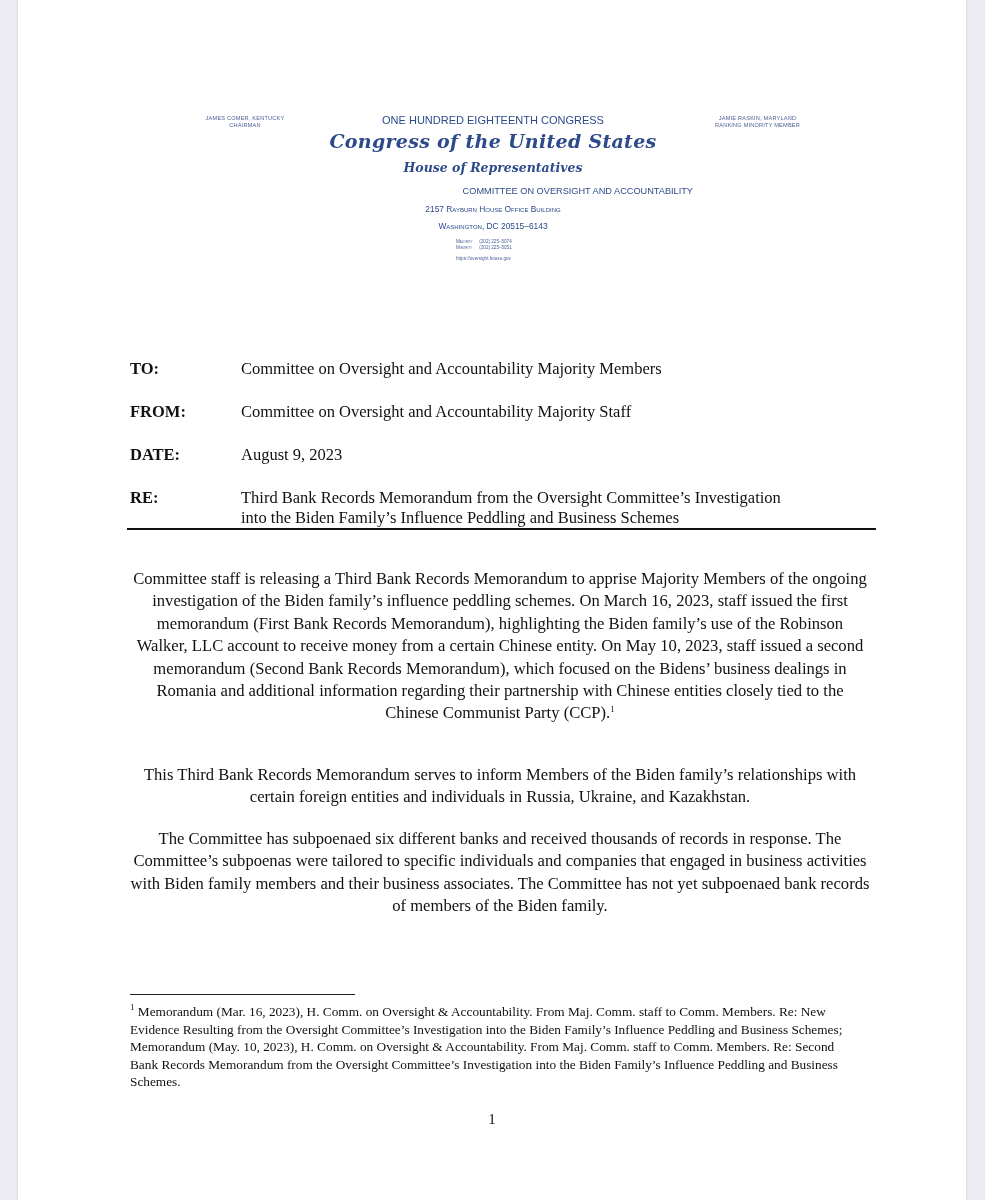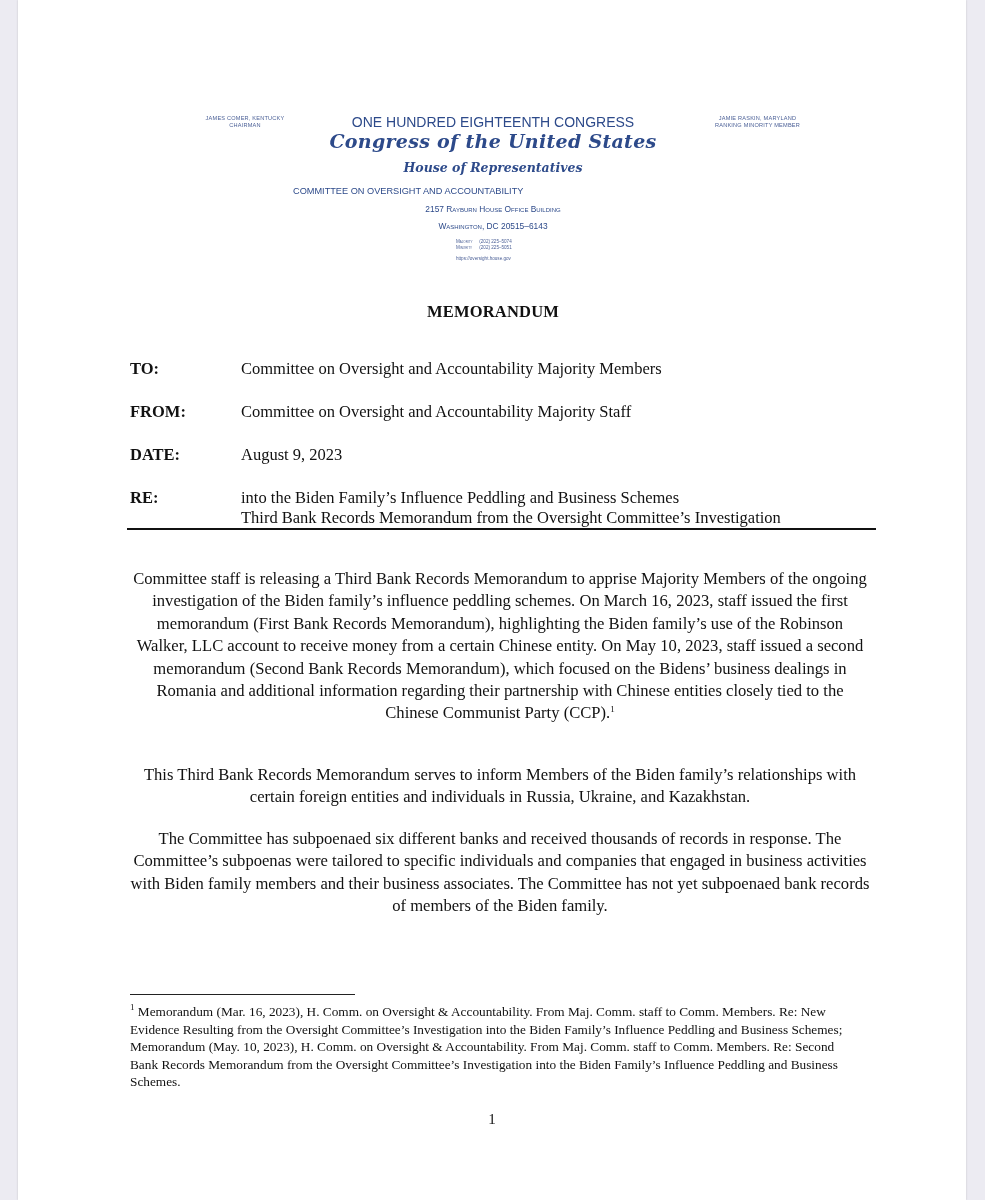--- a/index.html
+++ b/index.html
@@ -16,36 +16,36 @@
     box-shadow: 0 0 2px rgba(0,0,0,0.18);
   }
   .abs { position: absolute; }
   .lh-small {
     font-family: "Liberation Sans", "DejaVu Sans", sans-serif;
     font-size: 5.6px; color: #4a5f96; text-align: center; line-height: 7px;
     letter-spacing: 0.2px;
   }
   .lh-congress-num {
     font-family: "Liberation Sans", "DejaVu Sans", sans-serif;
-    font-size: 14px; color: #2d4a8a; text-align: center; width: 300px;
+    font-size: 11px; color: #2d4a8a; text-align: center; width: 300px;
   }
   .lh-title {
     font-family: "DejaVu Serif", "Liberation Serif", serif;
     font-weight: bold; font-style: italic;
     font-size: 19px; color: #2d4a8a; text-align: center; width: 400px;
     letter-spacing: 0.3px;
   }
   .lh-house {
     font-family: "DejaVu Serif", "Liberation Serif", serif;
     font-weight: bold; font-style: italic;
     font-size: 12.5px; color: #2d4a8a; text-align: center; width: 300px;
   }
   .lh-committee {
     font-family: "Liberation Sans", "DejaVu Sans", sans-serif;
-    font-size: 9.2px; color: #2d4a8a; text-align: left; width: 400px;
+    font-size: 9.2px; color: #2d4a8a; text-align: right; width: 400px;
   }
   .lh-addr {
     font-family: "Liberation Sans", "DejaVu Sans", sans-serif;
     font-size: 8.4px; color: #2d4a8a; text-align: center; width: 300px;
     font-variant: small-caps;
   }
   .lh-phone {
     font-family: "Liberation Sans", "DejaVu Sans", sans-serif;
     font-size: 4.6px; color: #4a5f96; line-height: 6px;
   }
@@ -89,35 +89,34 @@
       <span class="k">Majority</span>
       <span>(202) 225–5074</span>
     </div>
     <div>
       <span class="k">Minority</span>
       <span>(202) 225–5051</span>
     </div>
   </div>
   <div class="abs lh-phone" style="left:438px; top:256px;">https://oversight.house.gov</div>
 
-  <div class="abs memo-title" style="left:325px; top:302px;">MEMORANDUM</div>
 
   <div class="abs hdr-label" style="left:112px; top:359px;">TO:</div>
   <div class="abs hdr-value" style="left:223px; top:359px;">Committee on Oversight and Accountability Majority Members</div>
 
   <div class="abs hdr-label" style="left:112px; top:402px;">FROM:</div>
   <div class="abs hdr-value" style="left:223px; top:402px;">Committee on Oversight and Accountability Majority Staff</div>
 
   <div class="abs hdr-label" style="left:112px; top:445px;">DATE:</div>
   <div class="abs hdr-value" style="left:223px; top:445px;">August 9, 2023</div>
 
   <div class="abs hdr-label" style="left:112px; top:488px;">RE:</div>
   <div class="abs hdr-value" style="left:223px; top:488px;">
+    <div>Third Bank Records Memorandum from the Oversight Committee’s Investigation</div>
     <div>into the Biden Family’s Influence Peddling and Business Schemes</div>
-    <div>Third Bank Records Memorandum from the Oversight Committee’s Investigation</div>
   </div>
 
   <div class="abs rule-thick" style="left:109px; top:528px; width:749px;"></div>
 
   <div class="abs para" style="left:112px; top:568px;"><span>Committee staff is releasing a Third Bank Records Memorandum to apprise Majority Members of the ongoing investigation of the Biden family’s influence peddling schemes.  On March 16, 2023, staff issued the first memorandum (First Bank Records Memorandum), highlighting the Biden family’s use of the Robinson Walker, LLC account to receive money from a certain Chinese entity.  On May 10, 2023, staff issued a second memorandum (Second Bank Records Memorandum), which focused on the Bidens’ business dealings in Romania and additional information regarding their partnership with Chinese entities closely tied to the Chinese Communist Party (CCP).</span><sup>1</sup></div>
 
   <div class="abs para" style="left:112px; top:764px;">This Third Bank Records Memorandum serves to inform Members of the Biden family’s relationships with certain foreign entities and individuals in Russia, Ukraine, and Kazakhstan.</div>
 
   <div class="abs para" style="left:112px; top:828px;">The Committee has subpoenaed six different banks and received thousands of records in response.  The Committee’s subpoenas were tailored to specific individuals and companies that engaged in business activities with Biden family members and their business associates.  The Committee has not yet subpoenaed bank records of members of the Biden family.</div>
 

